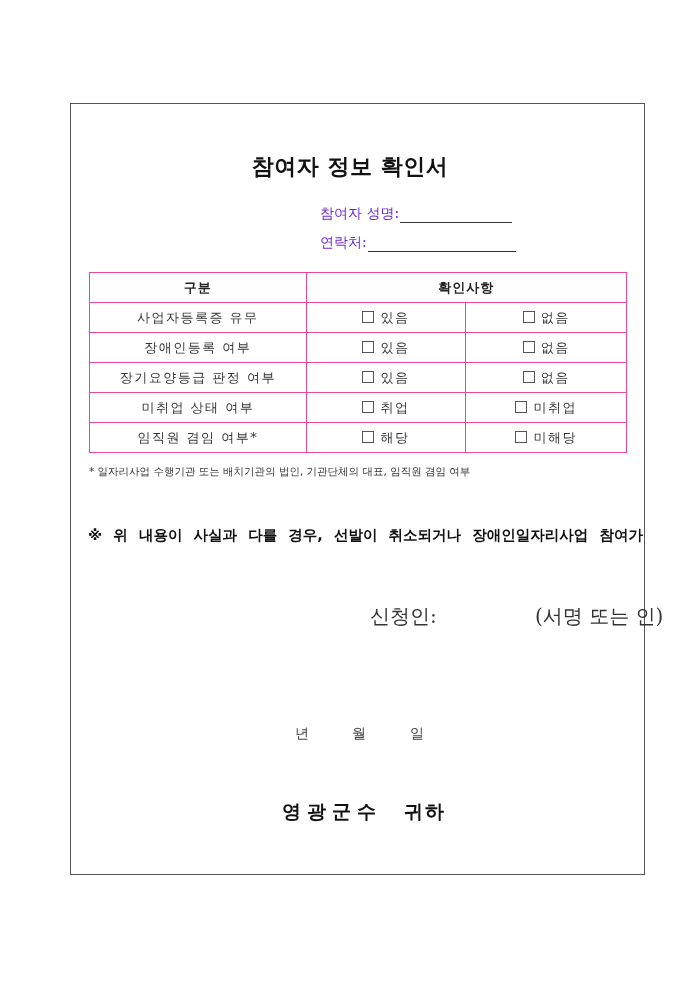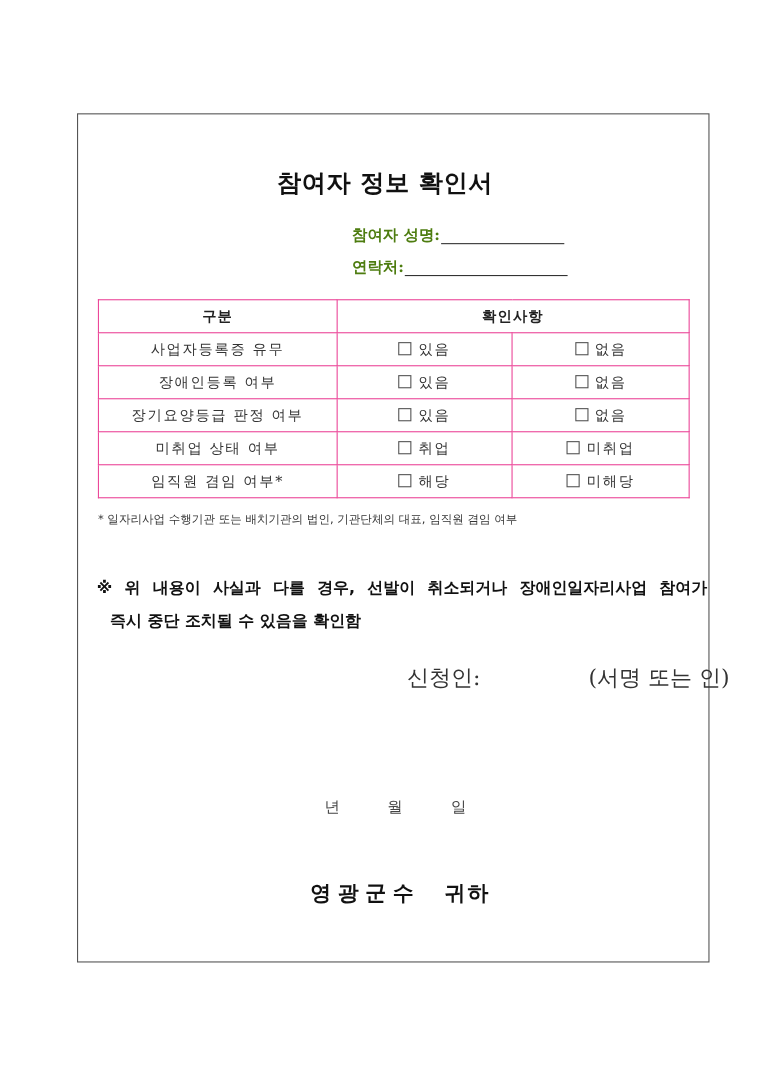--- a/index.html
+++ b/index.html
@@ -32,24 +32,24 @@
       text-align: center;
       font-family: "DejaVu Sans", "Liberation Sans", sans-serif;
       font-weight: bold;
       font-size: 22px;
       letter-spacing: 0.5px;
       color: #111;
     }
     .field-line {
       position: absolute;
       font-size: 14px;
-      font-weight: bold;
-      color: #4d7c0f;
+      font-weight: normal;
+      color: #6d28d9;
       display: flex;
-      align-items: flex-start;
+      align-items: center;
     }
     .field-line .blank {
       display: inline-block;
       border-bottom: 1px solid #333;
       height: 16px;
       margin-left: 1px;
     }
     .field-name { left: 320px; top: 205px; }
     .field-name .blank { width: 112px; }
     .field-contact { left: 320px; top: 234px; }
@@ -219,21 +219,20 @@
     <span>위</span>
     <span>내용이</span>
     <span>사실과</span>
     <span>다를</span>
     <span>경우,</span>
     <span>선발이</span>
     <span>취소되거나</span>
     <span>장애인일자리사업</span>
     <span>참여가</span>
   </div>
-  <div class="line2">즉시 중단 조치될 수 있음을 확인함</div>
 </div>
 
 <div class="applicant applicant-label">신청인:</div>
 <div class="applicant sign-hint">(서명 또는 인)</div>
 
 <div class="date-row">
   <span class="date-y">년</span>
   <span class="date-m">월</span>
   <span class="date-d">일</span>
 </div>

